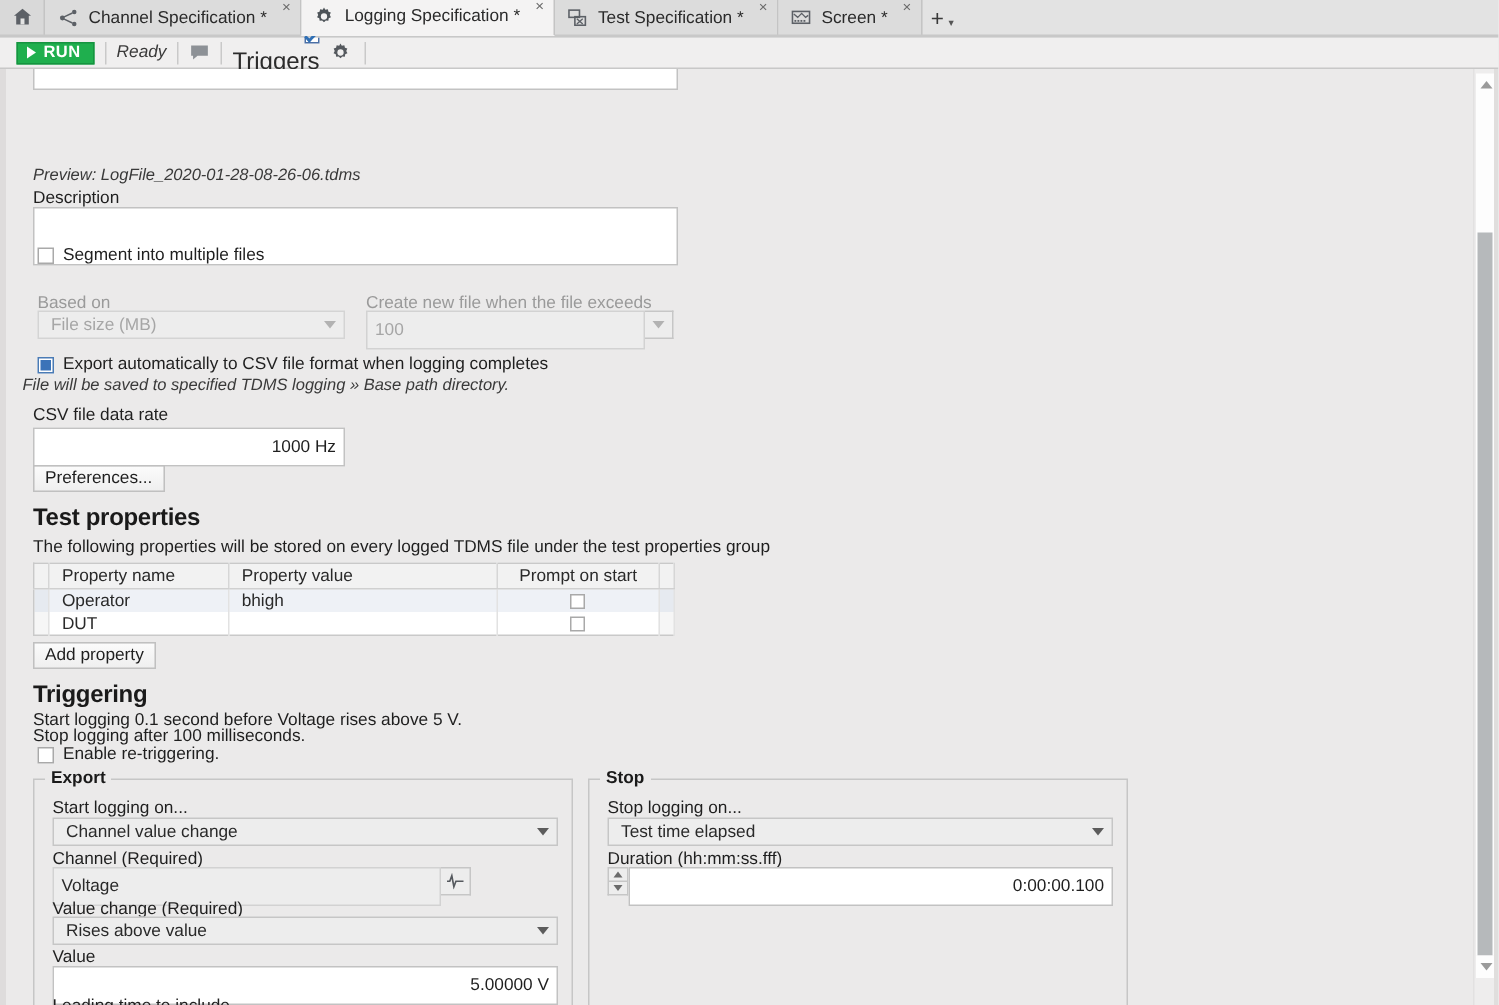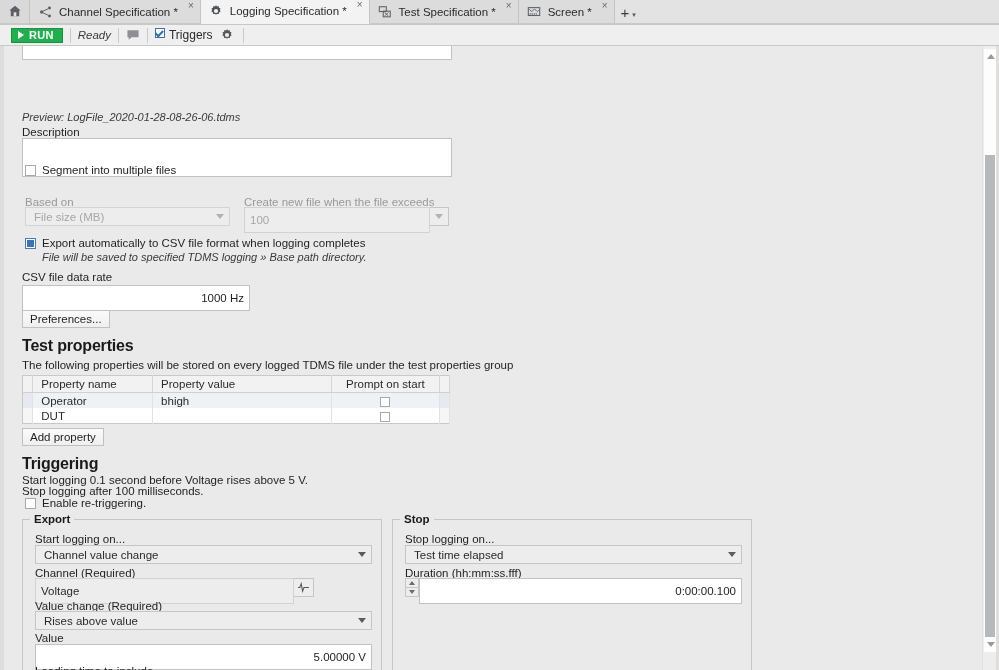--- a/index.html
+++ b/index.html
@@ -122,21 +122,21 @@
   .tb-sep {
     width: 1px; height: 15px;
     background: #c9c9c9;
     margin: 0 7px;
   }
   .ready {
     font-style: italic;
     color: #3a3a3a;
     font-size: 11.5px;
   }
-  .tb-item { display: flex; align-items: flex-start; gap: 4px; color:#2b2b2b; font-size: 12px;}
+  .tb-item { display: flex; align-items: flex-end; gap: 4px; color:#2b2b2b; font-size: 16px; flex-direction: column;}
   .chk-blue {
     width: 10px; height: 10px;
     border: 1px solid #4a6fa5;
     background: #fff;
     display: inline-flex; align-items: center; justify-content: center;
     box-sizing: border-box;
   }
   .chk-blue::after {
     content: "";
     width: 6px; height: 3px;
@@ -498,24 +498,24 @@
         </div>
         <div class="unit-btn" style="width:19px;justify-content:center;padding:0;background:#ededed;">
           <span class="cb-arrow dim"></span>
         </div>
       </div>
 
       <div class="chkrow" style="position:absolute;left:21px;top:191px;">
         <span class="chkbox checked"></span>
         <span class="lbl">Export automatically to CSV file format when logging completes</span>
       </div>
-      <div style="position:absolute;left:38px;top:205px;" class="hint-italic">File will be saved to specified TDMS logging » Base path directory.</div>
+      <div style="position:absolute;left:11px;top:205px;" class="hint-italic">File will be saved to specified TDMS logging » Base path directory.</div>
 
       <div style="position:absolute;left:18px;top:225px;" class="lbl">CSV file data rate</div>
-      <div class="txtfield right" style="position:absolute;left:18px;top:239px;width:228px;">
+      <div class="txtfield right" style="position:absolute;left:18px;top:239px;width:208px;">
         <span>1000 Hz</span>
       </div>
 
       <div class="btn" style="position:absolute;left:18px;top:264px;">Preferences...</div>
 
       <h2 class="sect" style="position:absolute;left:18px;top:291px;">Test properties</h2>
       <div style="position:absolute;left:18px;top:313px;" class="lbl">The following properties will be stored on every logged TDMS file under the test properties group</div>
 
       <table class="tbl" style="position:absolute;left:18px;top:329px;">
         <thead>

